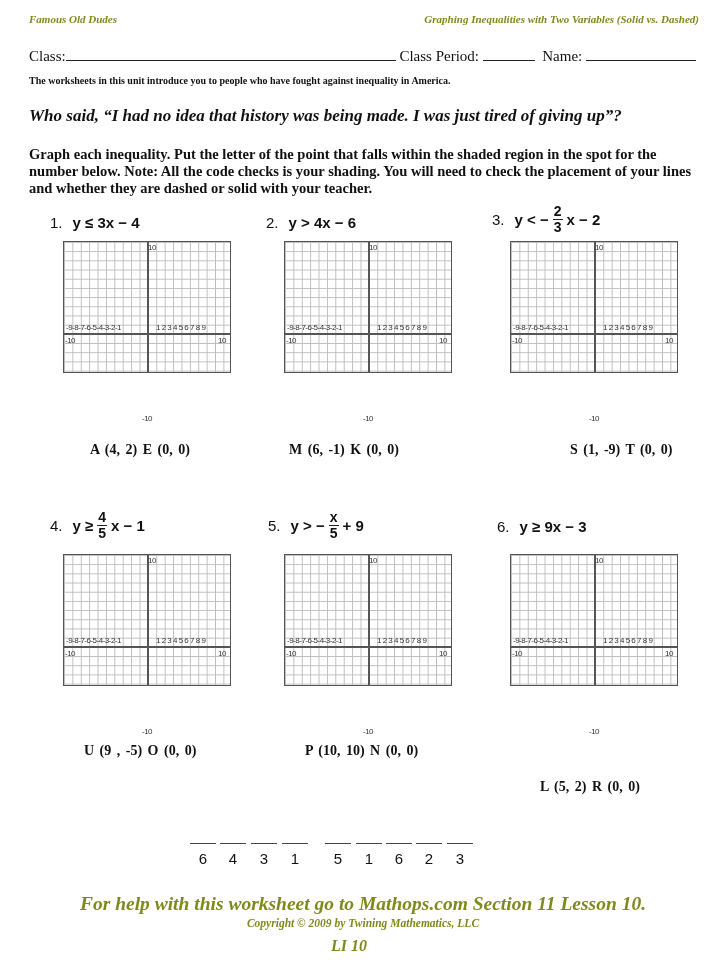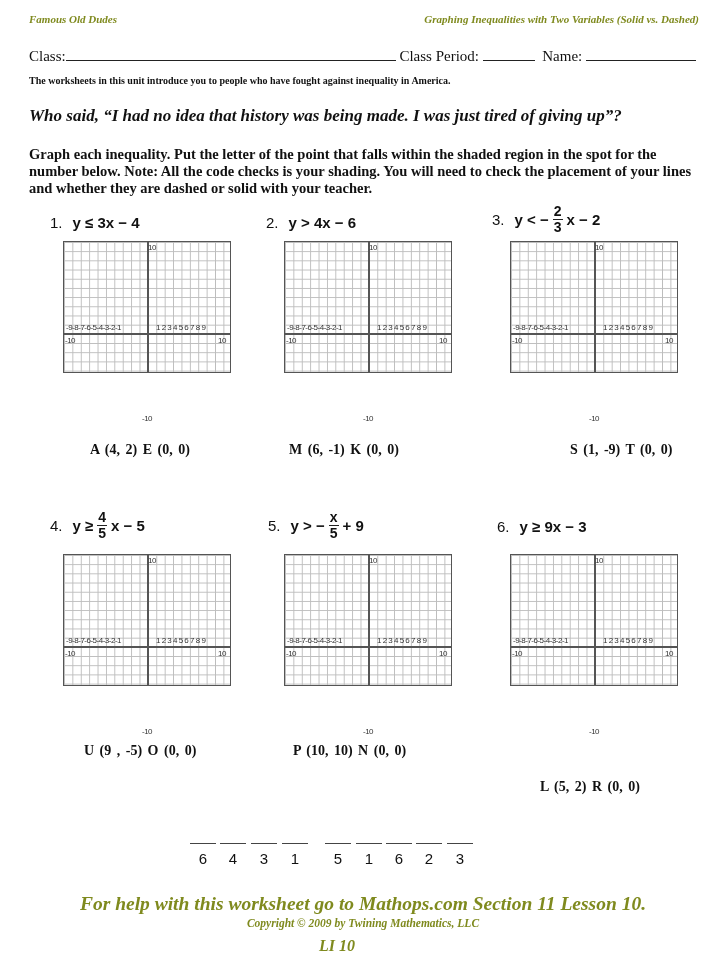--- a/index.html
+++ b/index.html
@@ -26,21 +26,21 @@
       text-decoration: underline;
     }
     .axis-v { position: absolute; left: 83px; top: 0; width: 2px; height: 100%; background: #555; }
     .axis-h { position: absolute; top: 91px; left: 0; height: 2px; width: 100%; background: #555; }
     .tick-lbl { position: absolute; font-family: "Liberation Sans", "DejaVu Sans", sans-serif; font-size: 8px; color: #333; white-space: nowrap; letter-spacing: -0.5px; }
     .pts { font-size: 14px; font-weight: bold; white-space: nowrap; word-spacing: 2px; }
     .answer-slot { position: absolute; width: 26px; text-align: center; font-family: "Liberation Sans", "DejaVu Sans", sans-serif; font-size: 15px; }
     .answer-slot .line { border-top: 1px solid #444; height: 0; margin-bottom: 6px; }
     .footer-help { top: 893px; left: 0; width: 726px; text-align: center; font-size: 19.5px; font-style: italic; font-weight: bold; color: #7f8a1e; }
     .footer-copy { top: 917px; left: 0; width: 726px; text-align: center; font-size: 11.5px; font-style: italic; font-weight: bold; color: #7f8a1e; }
-    .footer-code { top: 937px; left: 4px; width: 666px; text-align: center; font-size: 16px; font-style: italic; font-weight: bold; color: #7f8a1e; }
+    .footer-code { top: 937px; left: 16px; width: 666px; text-align: center; font-size: 16px; font-style: italic; font-weight: bold; color: #7f8a1e; }
   </style>
 </head>
 <body>
 
 <div class="abs hdr hdr-left">Famous Old Dudes</div>
 <div class="abs hdr hdr-right">Graphing Inequalities with Two Variables (Solid vs. Dashed)</div>
 
 <div class="abs name-line">
   <span>Class:</span><span class="blank" style="width:330px"></span>
   <span>Class Period:</span>
@@ -113,21 +113,21 @@
 <div class="abs pts" style="left:538px; top:442px;margin-left:32px;">S  (1, -9)    T  (0, 0)</div>
 
 <div class="abs problem-label" style="left:50px; top:510px;">
   <span class="num">4.</span>
   <span class="expr">
     <span>y ≥</span>
     <span class="frac">
         <span class="n">4</span>
         <span>5</span>
       </span>
-    <span>x − 5</span>
+    <span>x − 1</span>
   </span>
 </div>
 <div class="grid" style="left:63px; top:554px;">
   <div class="axis-v"></div>
   <div class="axis-h"></div>
   <span class="tick-lbl" style="left:84px; top:1px;">10</span>
   <span class="tick-lbl" style="left:78px; top:172px;">-10</span>
   <span class="tick-lbl" style="left:2px; top:81px;">-9-8-7-6-5-4-3-2-1</span>
   <span class="tick-lbl" style="left:92px; top:81px;">1 2 3 4 5 6 7 8 9</span>
   <span class="tick-lbl" style="left:1px; top:94px;">-10</span>
@@ -149,21 +149,21 @@
 <div class="grid" style="left:284px; top:554px;">
   <div class="axis-v"></div>
   <div class="axis-h"></div>
   <span class="tick-lbl" style="left:84px; top:1px;">10</span>
   <span class="tick-lbl" style="left:78px; top:172px;">-10</span>
   <span class="tick-lbl" style="left:2px; top:81px;">-9-8-7-6-5-4-3-2-1</span>
   <span class="tick-lbl" style="left:92px; top:81px;">1 2 3 4 5 6 7 8 9</span>
   <span class="tick-lbl" style="left:1px; top:94px;">-10</span>
   <span class="tick-lbl" style="left:154px; top:94px;">10</span>
 </div>
-<div class="abs pts" style="left:293px; top:743px;">P  (10, 10)    N  (0, 0)</div>
+<div class="abs pts" style="left:305px; top:743px;">P  (10, 10)    N  (0, 0)</div>
 
 <div class="abs problem-label" style="left:497px; top:518px;">
   <span class="num">6.</span>
   <span class="expr">
       <span>y ≥ 9x − 3</span>
     </span>
 </div>
 <div class="grid" style="left:510px; top:554px;">
   <div class="axis-v"></div>
   <div class="axis-h"></div>

